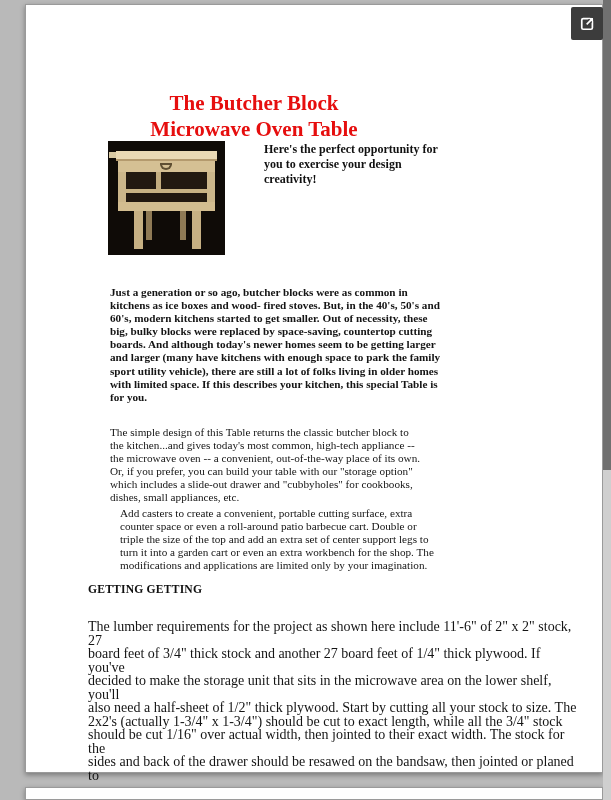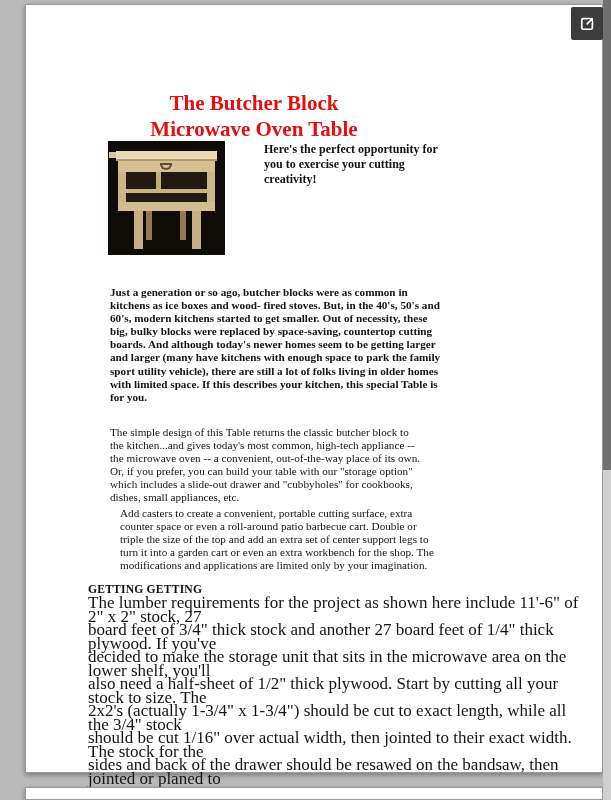--- a/index.html
+++ b/index.html
@@ -31,22 +31,22 @@
     font-size:11.2px; line-height:13.1px;
   }
   #para1 { top:281px;font-weight:bold; }
   #para2 { top:421px; }
   #para3 { top:502px;margin-left:10px; }
   .section-heading {
     left:62px; top:578px; font-size:11.6px; font-weight:bold;
     letter-spacing:0.2px; color:#111111;
   }
   .wide-par {
-    left:62px; top:591px; width:492px; color:#141414;
-    font-size:17px; line-height:13.5px;
+    left:62px; top:615px; width:492px; color:#141414;
+    font-size:14px; line-height:13.5px;
   }
 
   
   #photo { left:82px; top:136px; width:117px; height:114px; background:#0f0b07; }
   #photo div { position:absolute; }
   .ph-slab   { left:8px;  top:10px; width:101px; height:10px; background:#ead9b4; border-bottom:2px solid #b49a6e; }
   .ph-handle { left:1px;  top:11px; width:19px;  height:6px;  background:#d9c9a2; }
   .ph-apron  { left:10px; top:20px; width:97px;  height:11px; background:#d5c094; }
   .ph-drawerpull { left:52px; top:22px; width:12px; height:7px; border:2px solid #5f4f33; border-radius:0 0 6px 6px; }
   .ph-stile-l{ left:10px; top:31px; width:8px;  height:30px; background:#cbb68a; }
@@ -96,21 +96,21 @@
       <div class="ph-divider"></div>
       <div class="ph-shelf"></div>
       <div class="ph-rail"></div>
       <div class="ph-leg-rl"></div>
       <div class="ph-leg-rr"></div>
       <div class="ph-leg-fl"></div>
       <div class="ph-leg-fr"></div>
     </div>
 
     <div class="abs intro-bold pre">Here's the perfect opportunity for
-you to exercise your cutting
+you to exercise your design
 creativity!</div>
 
     <div class="abs body-par pre" id="para1">Just a generation or so ago, butcher blocks were as common in
 kitchens as ice boxes and wood- fired stoves. But, in the 40's, 50's and
 60's, modern kitchens started to get smaller. Out of necessity, these
 big, bulky blocks were replaced by space-saving, countertop cutting
 boards. And although today's newer homes seem to be getting larger
 and larger (many have kitchens with enough space to park the family
 sport utility vehicle), there are still a lot of folks living in older homes
 with limited space. If this describes your kitchen, this special Table is

